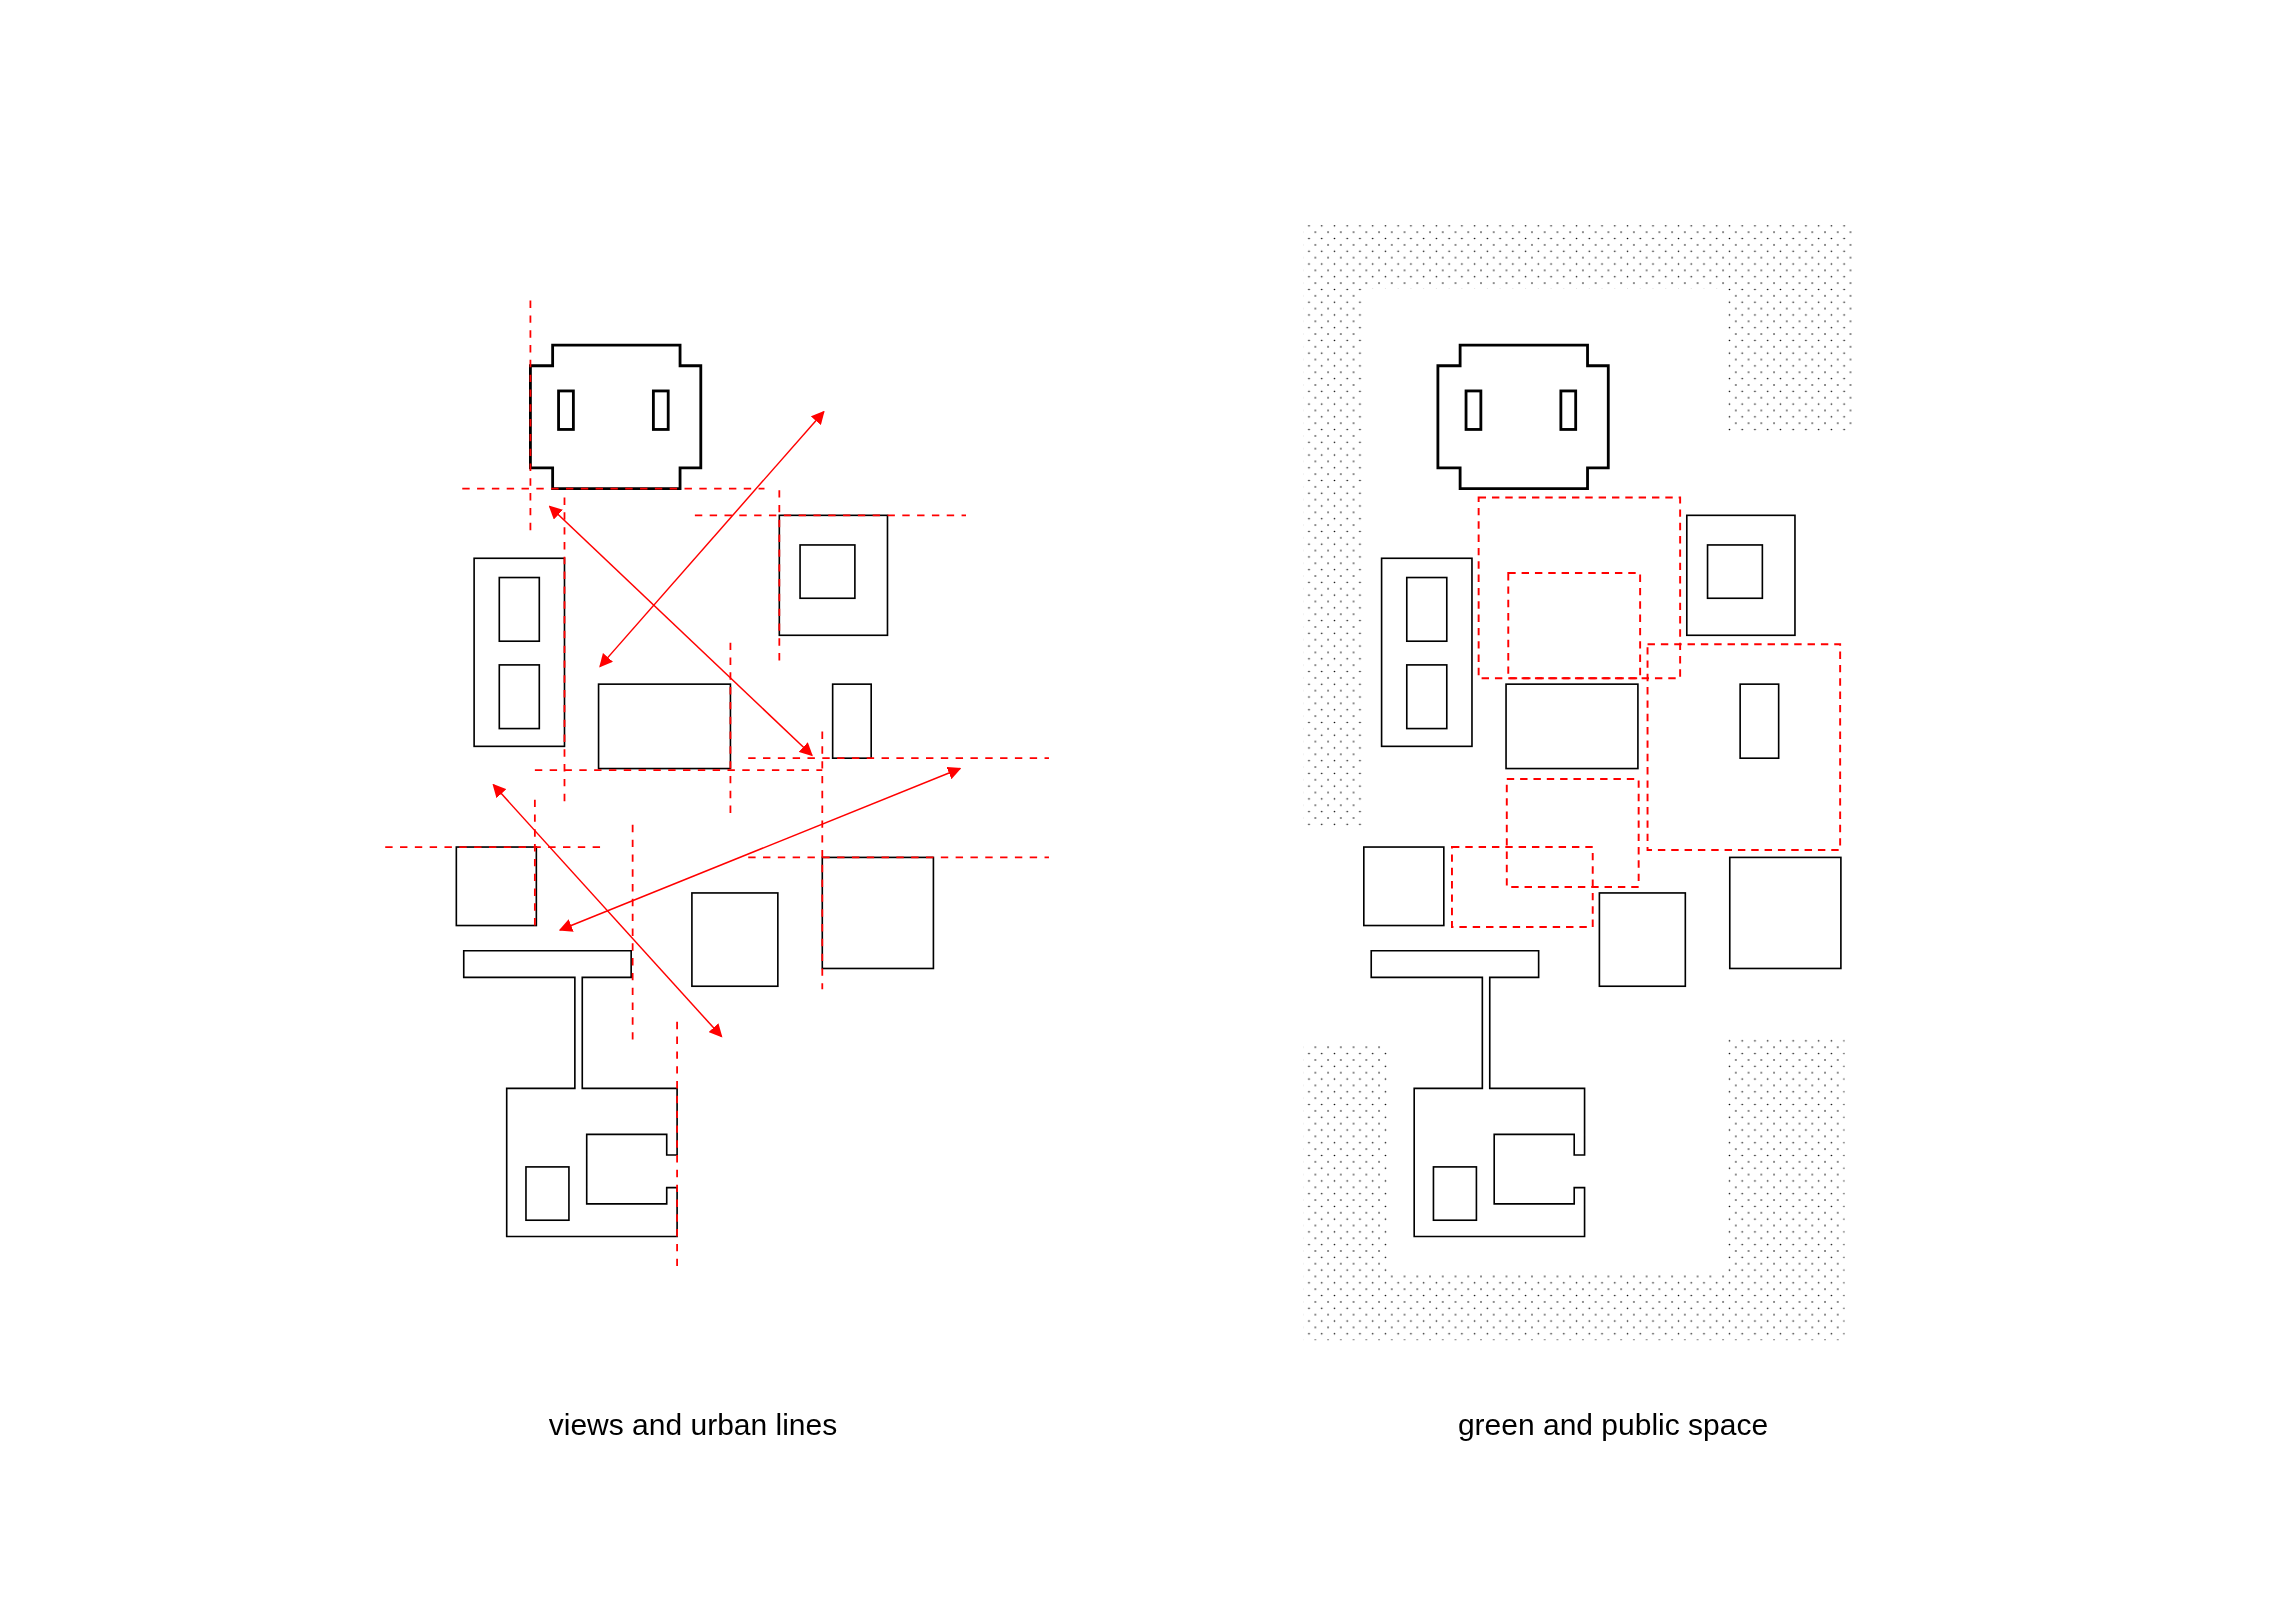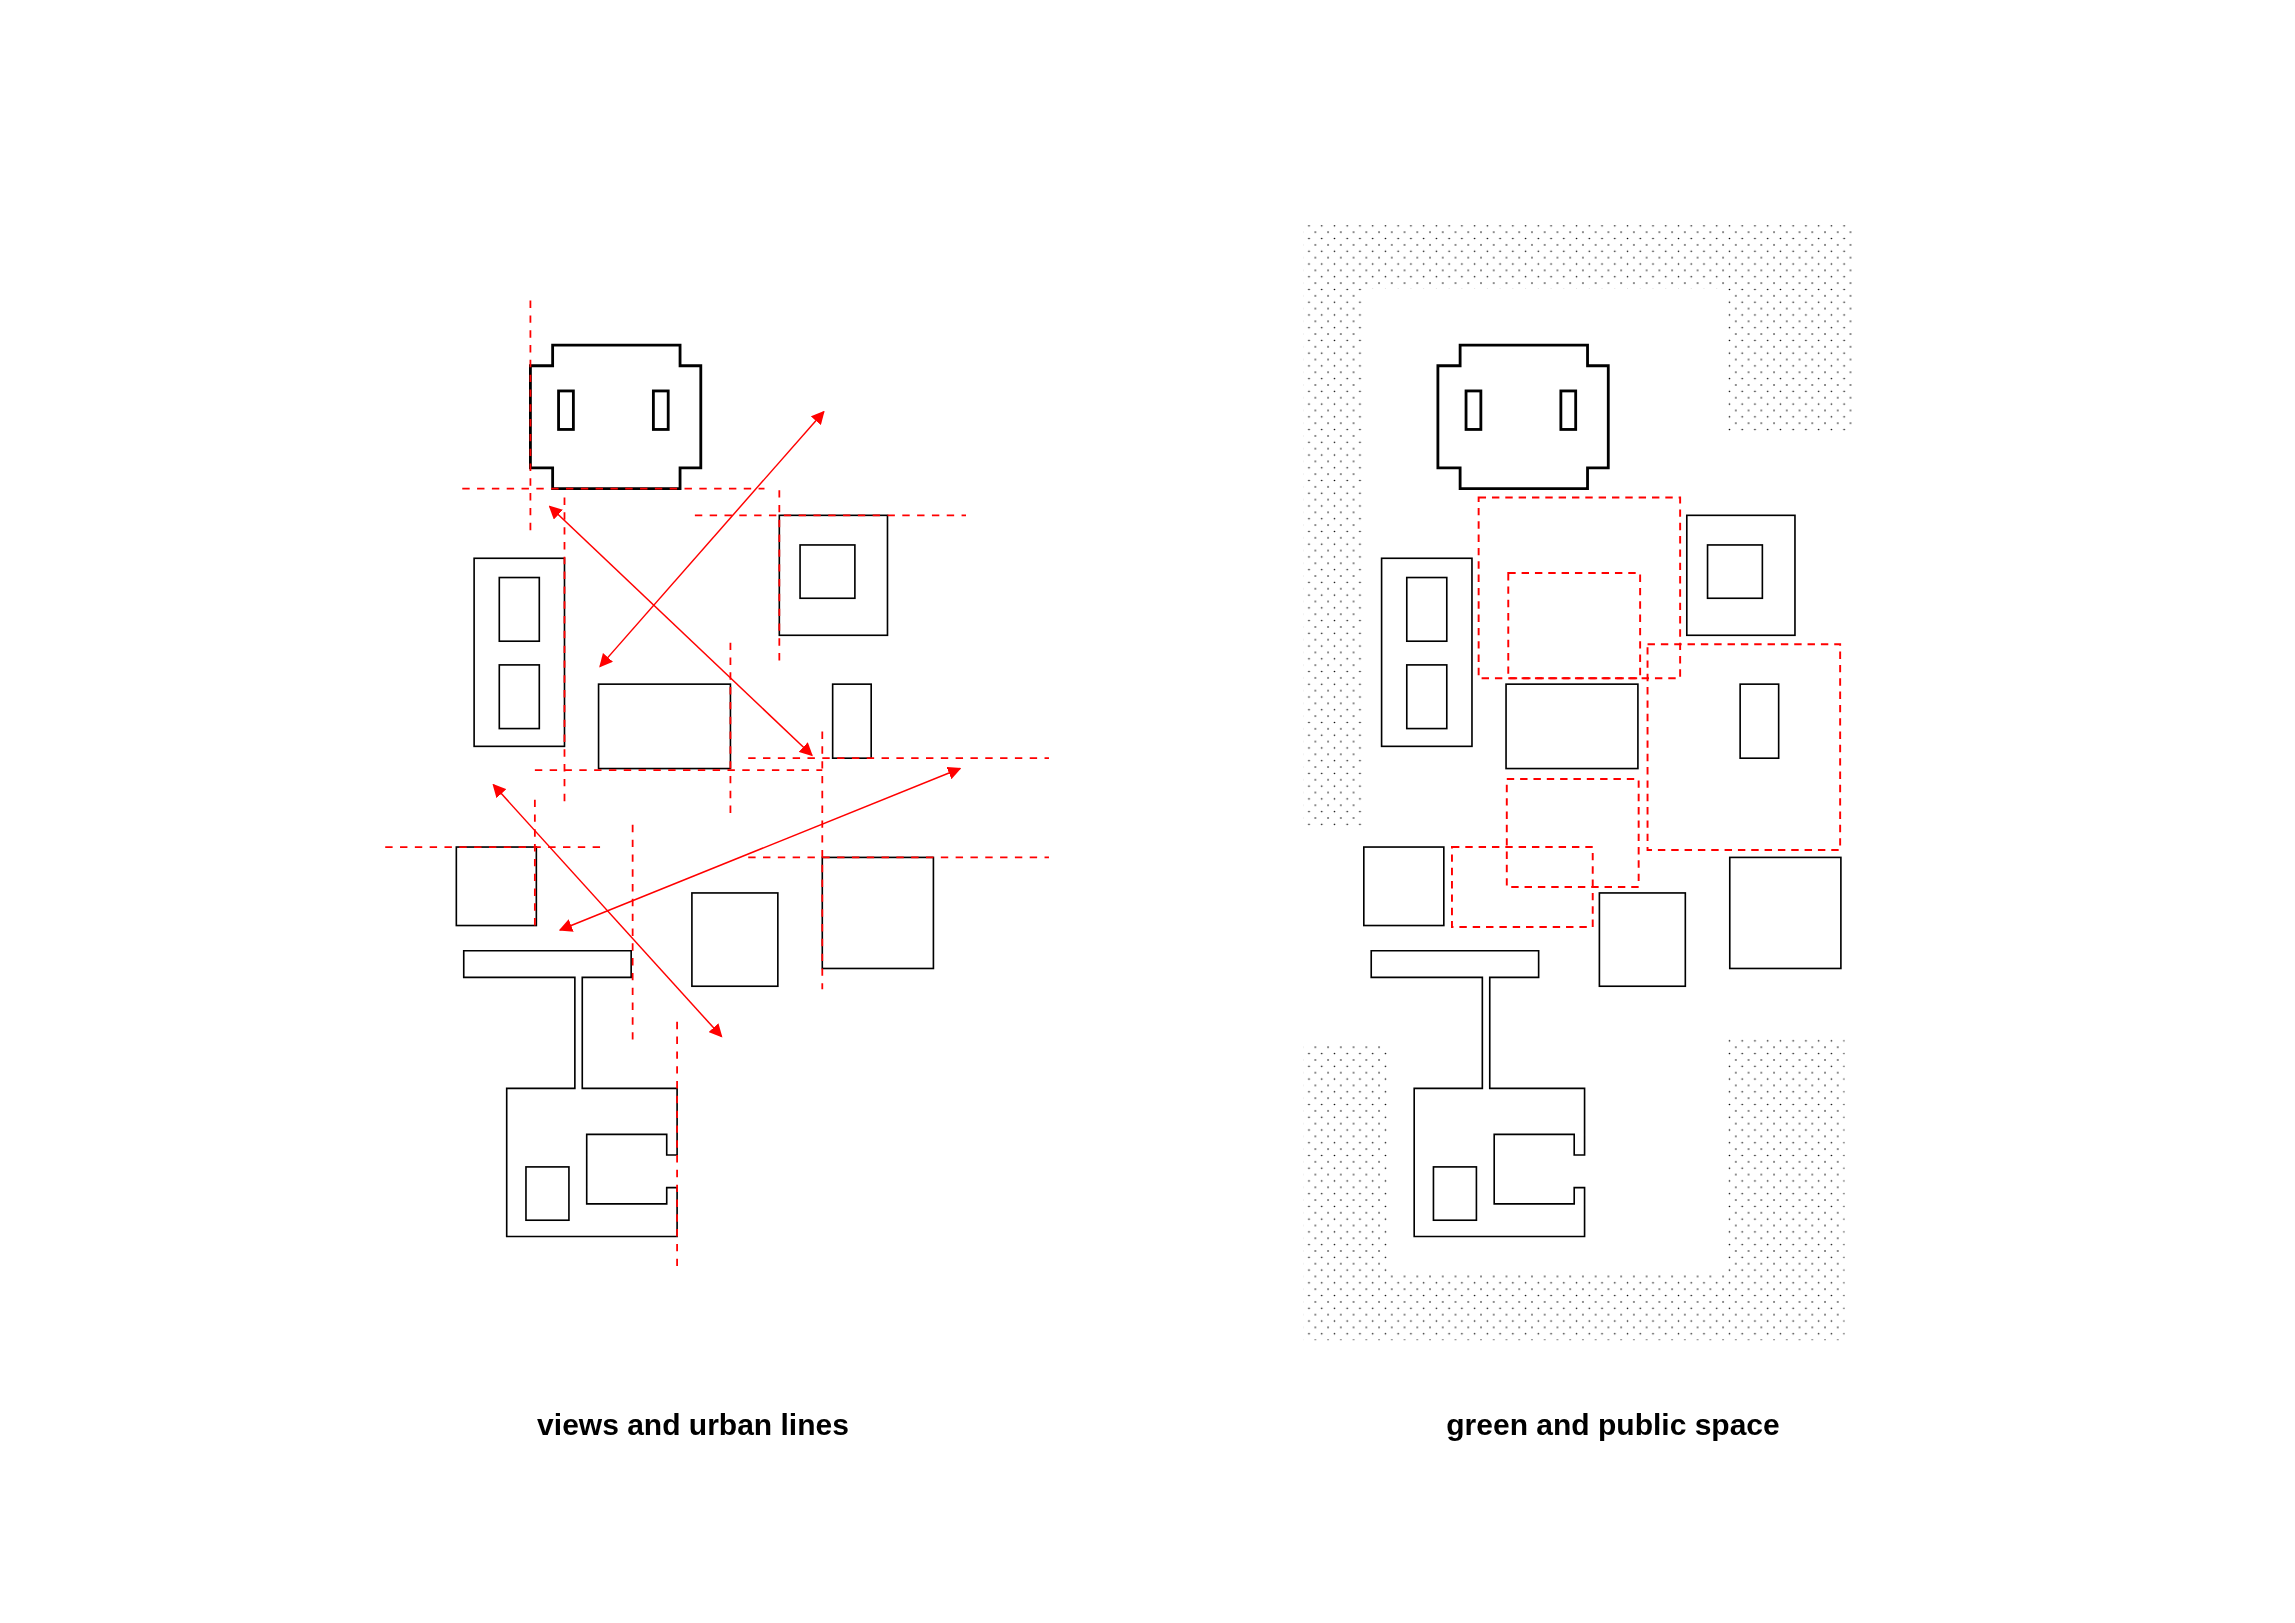--- a/index.html
+++ b/index.html
@@ -85,15 +85,15 @@
     <g>
       <rect class="pub" x="998" y="336" width="136" height="122"></rect>
       <rect class="pub" x="1018" y="387" width="89" height="71"></rect>
       <rect class="pub" x="1112" y="435" width="130" height="139"></rect>
       <rect class="pub" x="1017" y="526" width="89" height="73"></rect>
       <rect class="pub" x="980" y="572" width="95" height="54"></rect>
     </g>
   </g>
 </svg>
 
-<div class="caption" style="left:693px; top:1408px;font-weight:bold;">views and urban lines</div>
-<div class="caption" style="left:1613px; top:1408px;font-weight:bold;">green and public space</div>
+<div class="caption" style="left:693px; top:1408px;">views and urban lines</div>
+<div class="caption" style="left:1613px; top:1408px;">green and public space</div>
 
 
 </body></html>

